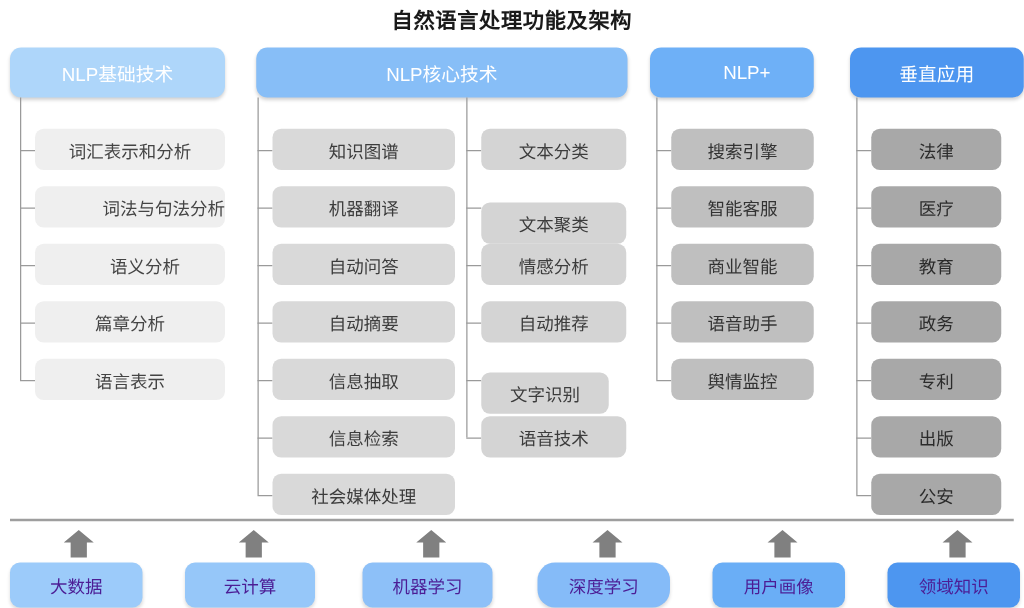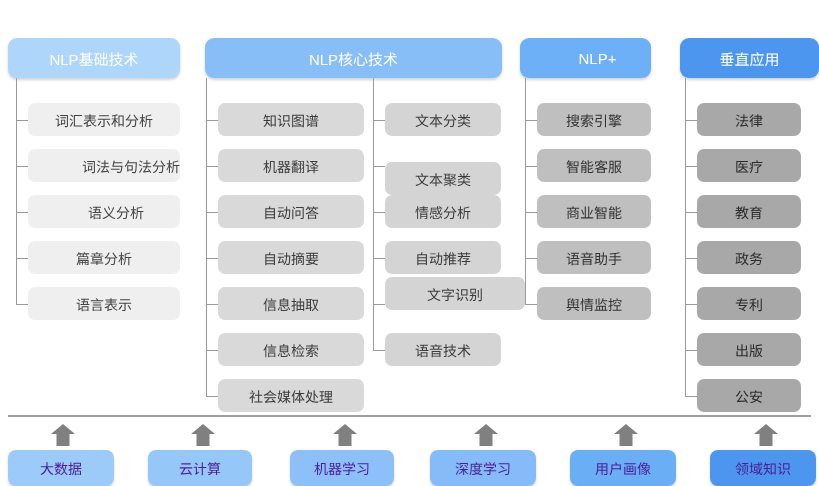--- a/index.html
+++ b/index.html
@@ -82,20 +82,21 @@
     position:absolute;left:690px;top:478px;
     font-size:9px;color:#d8d8d8;letter-spacing:1px;
     white-space:nowrap;
   }
 </style>
 </head>
 <body>
 
 <div id="stage">
 
+  <div class="title">自然语言处理功能及架构</div>
 
   <div id="layers">
       <div class="box hdr" style="left: 8px; top: 38px; width: 172px; background: rgb(174, 214, 250);">
         <span>NLP基础技术</span>
       </div>
       <div class="box hdr" style="left: 205px; top: 38px; width: 297px; background: rgb(135, 190, 247);">
         <span>NLP核心技术</span>
       </div>
       <div class="box hdr" style="left: 520px; top: 38px; width: 131px; background: rgb(110, 176, 247); padding-left: 24px;">
         <span>NLP+</span>
@@ -164,21 +165,21 @@
       </div>
       <div class="hline" style="left: 373px; top: 211.5px; width: 12px; background: rgb(154, 154, 154);"></div>
       <div class="box item g3" style="left: 385px; top: 195px; width: 116px;">
         <span>情感分析</span>
       </div>
       <div class="hline" style="left: 373px; top: 257.5px; width: 12px; background: rgb(154, 154, 154);"></div>
       <div class="box item g3" style="left: 385px; top: 241px; width: 116px;">
         <span>自动推荐</span>
       </div>
       <div class="hline" style="left: 373px; top: 303.5px; width: 12px; background: rgb(154, 154, 154);"></div>
-      <div class="box item g3" style="left: 385px; top: 277px; width: 140px; text-align: center;">
+      <div class="box item g3" style="left: 385px; top: 298px; width: 102px; text-align: center;">
         <span>文字识别</span>
       </div>
       <div class="hline" style="left: 373px; top: 349.5px; width: 12px; background: rgb(154, 154, 154);"></div>
       <div class="box item g3" style="left: 385px; top: 333px; width: 116px;">
         <span>语音技术</span>
       </div>
       <div class="vline" style="left: 525px; top: 78px; height: 225.5px; background: rgb(154, 154, 154);"></div>
       <div class="hline" style="left: 525px; top: 119.5px; width: 12px; background: rgb(154, 154, 154);"></div>
       <div class="box item g4" style="left: 537px; top: 103px; width: 114px;">
         <span>搜索引擎</span>
@@ -267,21 +268,21 @@
   <div id="foundation">
       <div class="box found" style="left: 8px; width: 106px; background: rgb(156, 203, 250);">
         <span>大数据</span>
       </div>
       <div class="box found" style="left: 148px; width: 104px; background: rgb(150, 199, 249);">
         <span>云计算</span>
       </div>
       <div class="box found" style="left: 290px; width: 104px; background: rgb(141, 192, 248);">
         <span>机器学习</span>
       </div>
-      <div class="box found" style="left: 430px; width: 106px; background: rgb(133, 187, 248);">
+      <div class="box found" style="left: 430px; width: 106px; background: rgb(133, 187, 248); border-radius: 14px;">
         <span>深度学习</span>
       </div>
       <div class="box found" style="left: 570px; width: 106px; background: rgb(106, 174, 246); text-align: right;">
         <span>用户画像</span>
       </div>
       <div class="box found" style="left: 710px; width: 106px; background: rgb(77, 150, 240);">
         <span>领域知识</span>
       </div>
     </div>
 

